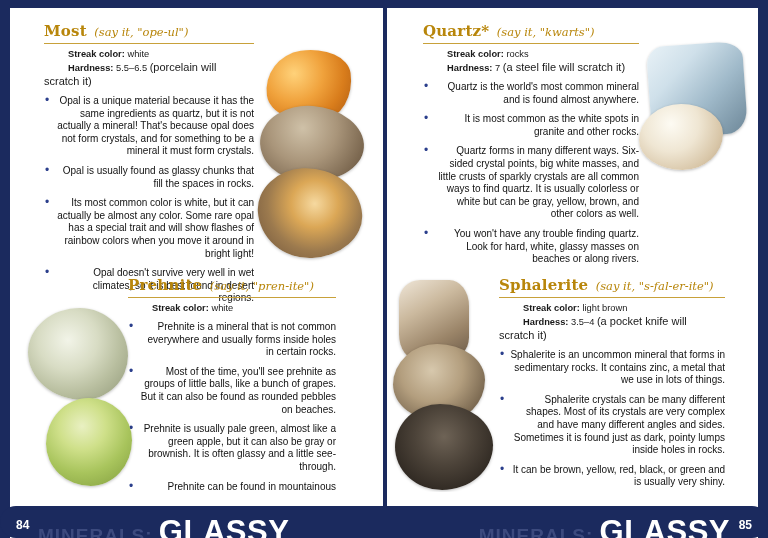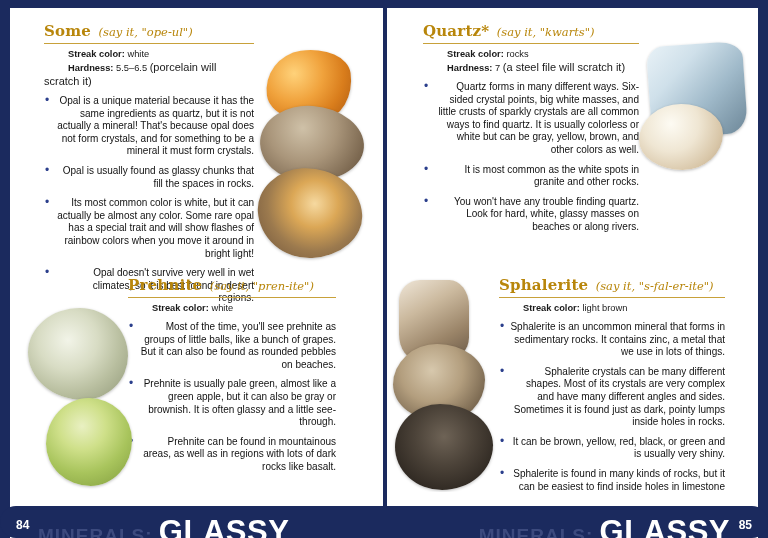--- a/index.html
+++ b/index.html
@@ -225,21 +225,21 @@
 
   <div class="frame-top"></div>
   <div class="frame-left"></div>
   <div class="frame-right"></div>
   <div class="gutter"></div>
 
   <div class="page left">
 
     <div class="entry" style="left:34px; top:14px; width:210px;">
       <div class="title-row">
-        <span class="mineral-name">Some</span>
+        <span class="mineral-name">Most</span>
         <span class="say-it">(say it, "ope-ul")</span>
       </div>
       <div class="rule"></div>
       <p class="prop">
         <b>Streak color:</b>
         <span>white</span>
       </p>
       <p class="prop">
         <b>Hardness:</b>
         <span>5.5–6.5</span>
@@ -261,20 +261,21 @@
       <div class="title-row">
         <span class="mineral-name">Prehnite</span>
         <span class="say-it">(say it, "pren-ite")</span>
       </div>
       <div class="rule"></div>
       <p class="prop">
         <b>Streak color:</b>
         <span>white</span>
       </p>
       <ul class="bullets">
+        <li>Prehnite is a mineral that is not common everywhere and usually forms inside holes in certain rocks.</li>
         <li>Most of the time, you'll see prehnite as groups of little balls, like a bunch of grapes. But it can also be found as rounded pebbles on beaches.</li>
         <li>Prehnite is usually pale green, almost like a green apple, but it can also be gray or brownish. It is often glassy and a little see-through.</li>
         <li>Prehnite can be found in mountainous areas, as well as in regions with lots of dark rocks like basalt.</li>
       </ul>
     </div>
 
     <div class="spec prehnite1"></div>
     <div class="spec prehnite2"></div>
   </div>
 
@@ -289,38 +290,44 @@
       <p class="prop">
         <b>Streak color:</b>
         <span>rocks</span>
       </p>
       <p class="prop">
         <b>Hardness:</b>
         <span>7</span>
         <span class="paren">(a steel file will scratch it)</span>
       </p>
       <ul class="bullets">
+        <li>Quartz is the world's most common mineral and is found almost anywhere.</li>
+        <li>It is most common as the white spots in granite and other rocks.</li>
         <li>Quartz forms in many different ways. Six-sided crystal points, big white masses, and little crusts of sparkly crystals are all common ways to find quartz. It is usually colorless or white but can be gray, yellow, brown, and other colors as well.</li>
-        <li>It is most common as the white spots in granite and other rocks.</li>
         <li>You won't have any trouble finding quartz. Look for hard, white, glassy masses on beaches or along rivers.</li>
       </ul>
     </div>
 
     <div class="spec quartz1"></div>
     <div class="spec quartz2"></div>
 
     <div class="entry" style="left:112px; top:268px; width:226px;">
       <div class="title-row">
         <span class="mineral-name">Sphalerite</span>
         <span class="say-it">(say it, "s-fal-er-ite")</span>
       </div>
       <div class="rule"></div>
       <p class="prop">
         <b>Streak color:</b>
         <span>light brown</span>
+      </p>
+      <p class="prop">
+        <b>Hardness:</b>
+        <span>3.5–4</span>
+        <span class="paren">(a pocket knife will scratch it)</span>
       </p>
       <ul class="bullets">
         <li>Sphalerite is an uncommon mineral that forms in sedimentary rocks. It contains zinc, a metal that we use in lots of things.</li>
         <li>Sphalerite crystals can be many different shapes. Most of its crystals are very complex and have many different angles and sides. Sometimes it is found just as dark, pointy lumps inside holes in rocks.</li>
         <li>It can be brown, yellow, red, black, or green and is usually very shiny.</li>
         <li>Sphalerite is found in many kinds of rocks, but it can be easiest to find inside holes in limestone where it is usually found with galena and calcite.</li>
       </ul>
     </div>
 
     <div class="spec sphal1"></div>

